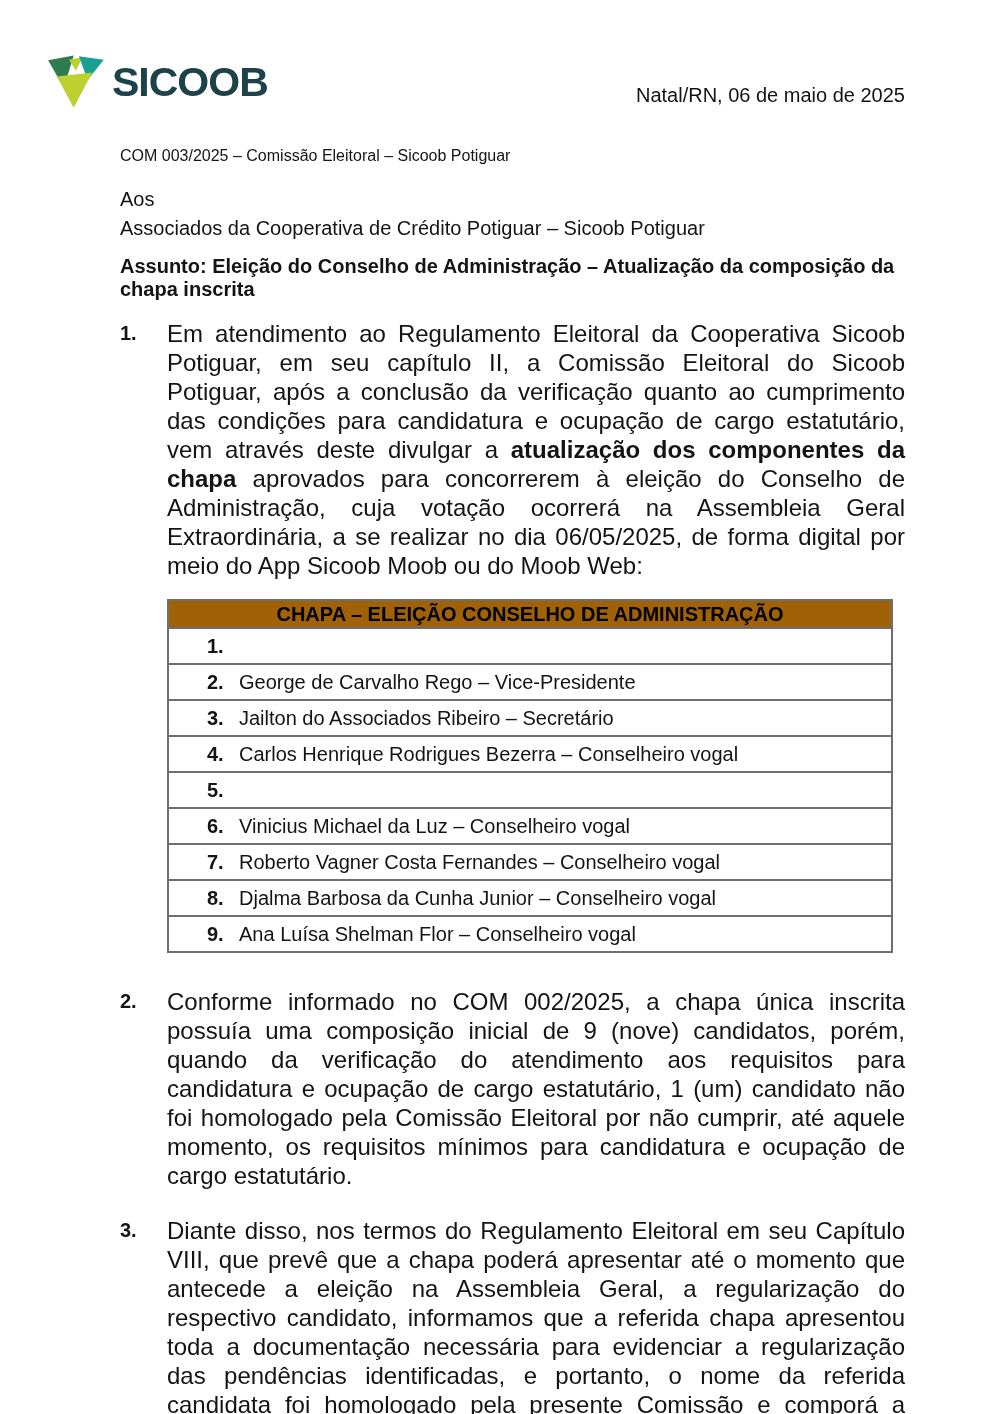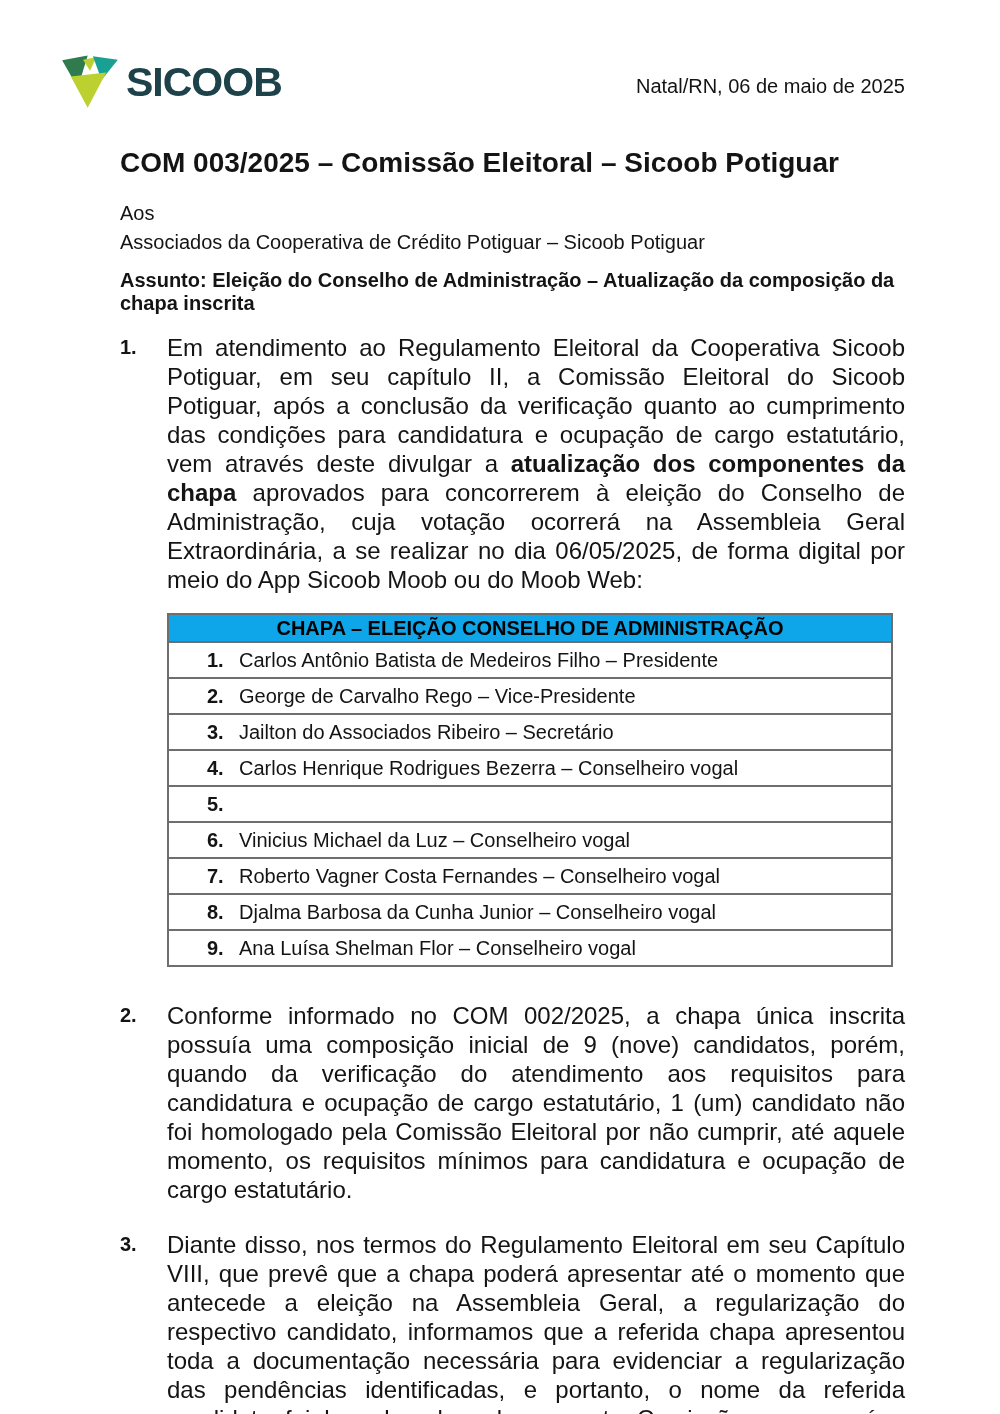--- a/index.html
+++ b/index.html
@@ -8,50 +8,50 @@
     width: 1000px;
     height: 1414px;
     background: #ffffff;
     font-family: "Liberation Sans", sans-serif;
     color: #141414;
     overflow: hidden;
   }
   
   .logo {
     position: absolute;
-    left: 61px;
+    left: 47px;
     top: 54px;
     display: flex;
     align-items: center;
     justify-content: center;
   }
   .logo-mark { width: 58px; height: 56px; display: block; }
   .brand {
     font-size: 41px;
     font-weight: bold;
     letter-spacing: -1px;
     color: #1d4249;
     margin-left: 7px;
     line-height: 1;
   }
   .dateline {
     position: absolute;
-    top: 75px;
+    top: 84px;
     right: 95px;
     font-size: 20px;
     color: #141414;
   }
   
   .content {
     position: absolute;
     left: 120px;
     top: 147px;
     width: 785px;
   }
-  .ref { font-size: 28px; font-weight: bold; }
+  .ref { font-size: 16px; }
   .recipient { margin-top: 20px; font-size: 20px; line-height: 29px; }
   .subject { margin-top: 12px; font-size: 20px; font-weight: bold; }
   .numpara { display: flex; margin-top: 18px; }
   .numpara.p2 { margin-top: 34px; }
   .numpara.p3 { margin-top: 26px; }
   .num {
     flex: 0 0 47px;
     width: 47px;
     font-size: 20px;
     font-weight: bold;
@@ -65,21 +65,21 @@
     text-align: justify;
   }
   
   .chapa-table {
     margin: 19px 0 0 47px;
     width: 726px;
     border: 2px solid #6e6e6e;
     box-sizing: border-box;
   }
   .thead {
-    background: #0ea5e9;
+    background: #a16207;
     border-bottom: 2px solid #6e6e6e;
     text-align: center;
     font-size: 20px;
     font-weight: bold;
     color: #000000;
     height: 26px;
     line-height: 26px;
   }
   .trow {
     display: flex;
@@ -128,21 +128,20 @@
 
     <div class="numpara p1">
       <span class="num">1.</span>
       <p class="ptext"><span>Em atendimento ao Regulamento Eleitoral da Cooperativa Sicoob Potiguar, em seu capítulo II, a Comissão Eleitoral do Sicoob Potiguar, após a conclusão da verificação quanto ao cumprimento das condições para candidatura e ocupação de cargo estatutário, vem através deste divulgar a </span><strong>atualização dos componentes da chapa</strong><span> aprovados para concorrerem à eleição do Conselho de Administração, cuja votação ocorrerá na Assembleia Geral Extraordinária, a se realizar no dia 06/05/2025, de forma digital por meio do App Sicoob Moob ou do Moob Web:</span></p>
     </div>
 
     <div class="chapa-table">
       <div class="thead">CHAPA – ELEIÇÃO CONSELHO DE ADMINISTRAÇÃO</div>
       <div class="trow">
         <span class="rnum">1.</span>
-        <span class="rtxt">Carlos Antônio Batista de Medeiros Filho – Presidente</span>
       </div>
       <div class="trow">
         <span class="rnum">2.</span>
         <span class="rtxt">George de Carvalho Rego – Vice-Presidente</span>
       </div>
       <div class="trow">
         <span class="rnum">3.</span>
         <span class="rtxt">Jailton do Associados Ribeiro – Secretário</span>
       </div>
       <div class="trow">

